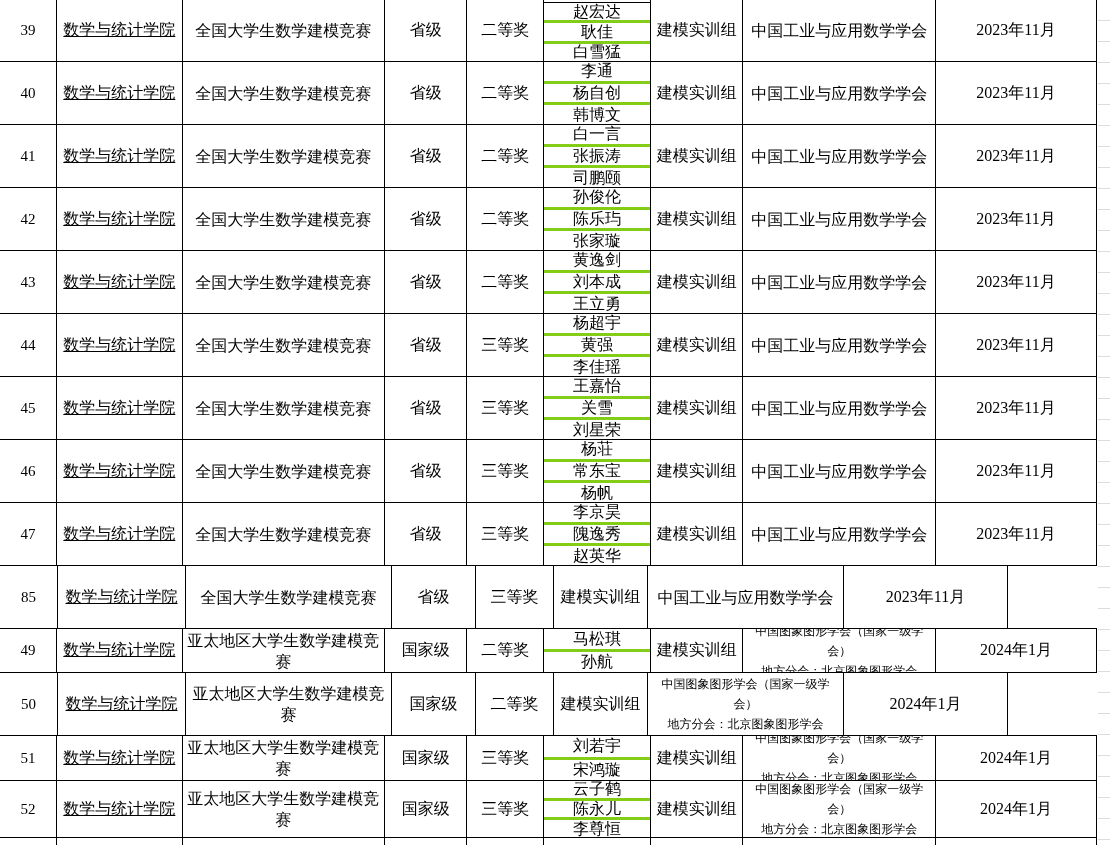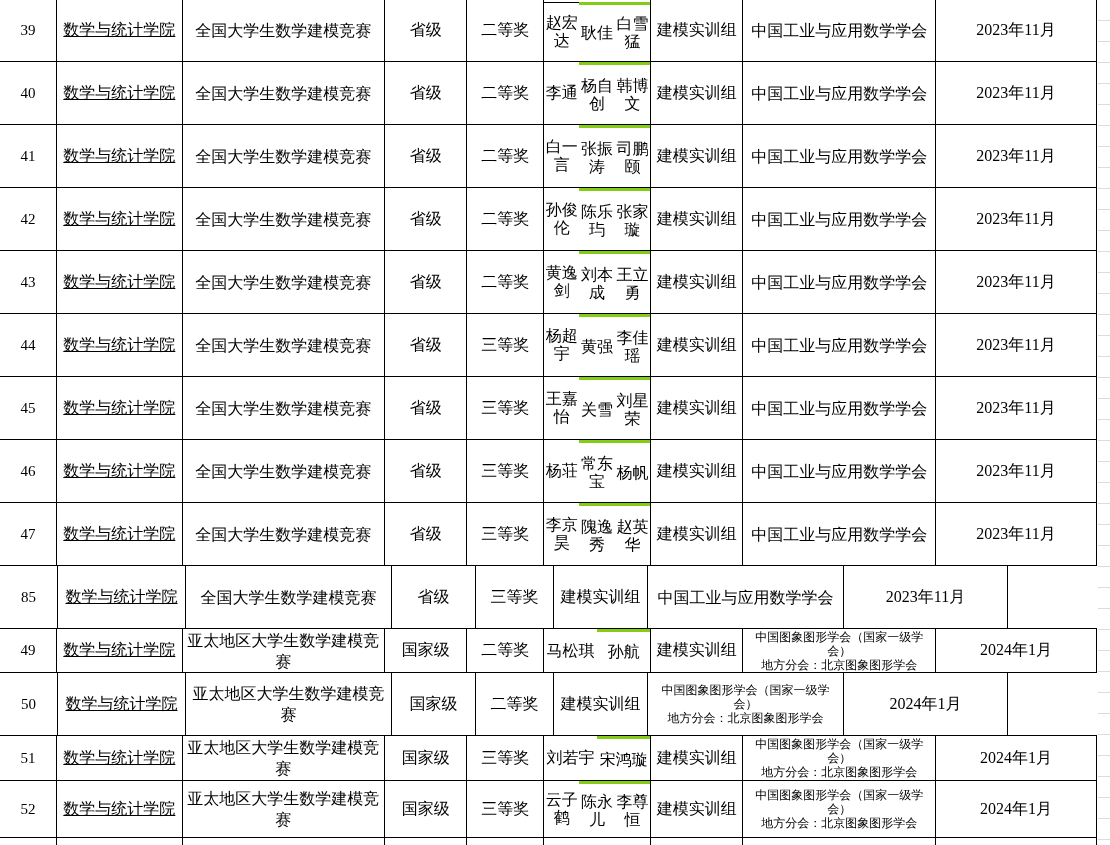--- a/index.html
+++ b/index.html
@@ -13,24 +13,24 @@
   .cell{
     border-right:1px solid #000;box-sizing:border-box;
     display:flex;align-items:center;justify-content:center;
     text-align:center;overflow:hidden;
   }
   .c-no{width:58px;font-size:15px;}
   .c-college{width:128px;text-decoration:underline;}
   .c-comp{width:206px;line-height:21px;}
   .c-level{width:84px;}
   .c-award{width:78px;}
-  .c-names{width:109px;flex-direction:row;align-items:stretch;justify-content:center;padding:0;}
+  .c-names{width:109px;flex-direction:column;align-items:stretch;justify-content:flex-end;padding:0;}
   .c-group{width:94px;}
   .c-org{width:196px;line-height:19px;align-items:center;}
-  .c-org.small{font-size:12px;line-height:14px;white-space:pre-line;}
+  .c-org.small{font-size:12px;line-height:20px;white-space:pre-line;}
   .c-date{width:164px;}
   .name-cell{flex:1;display:flex;align-items:center;justify-content:center;overflow:hidden;line-height:18px;}
   .name-cell + .name-cell{border-top:3px solid #84cc16;}
   .c-names.cut-top{padding-top:2px;}
   .c-names.cut-top .name-cell:first-child{border-top:1px solid #000;}
   .sliver{
     position:absolute;left:1098px;top:0;width:12px;height:845px;
     background:repeating-linear-gradient(to bottom,#ffffff 0px,#ffffff 20px,#dcdcdc 20px,#dcdcdc 21px);
   }
 </style>

